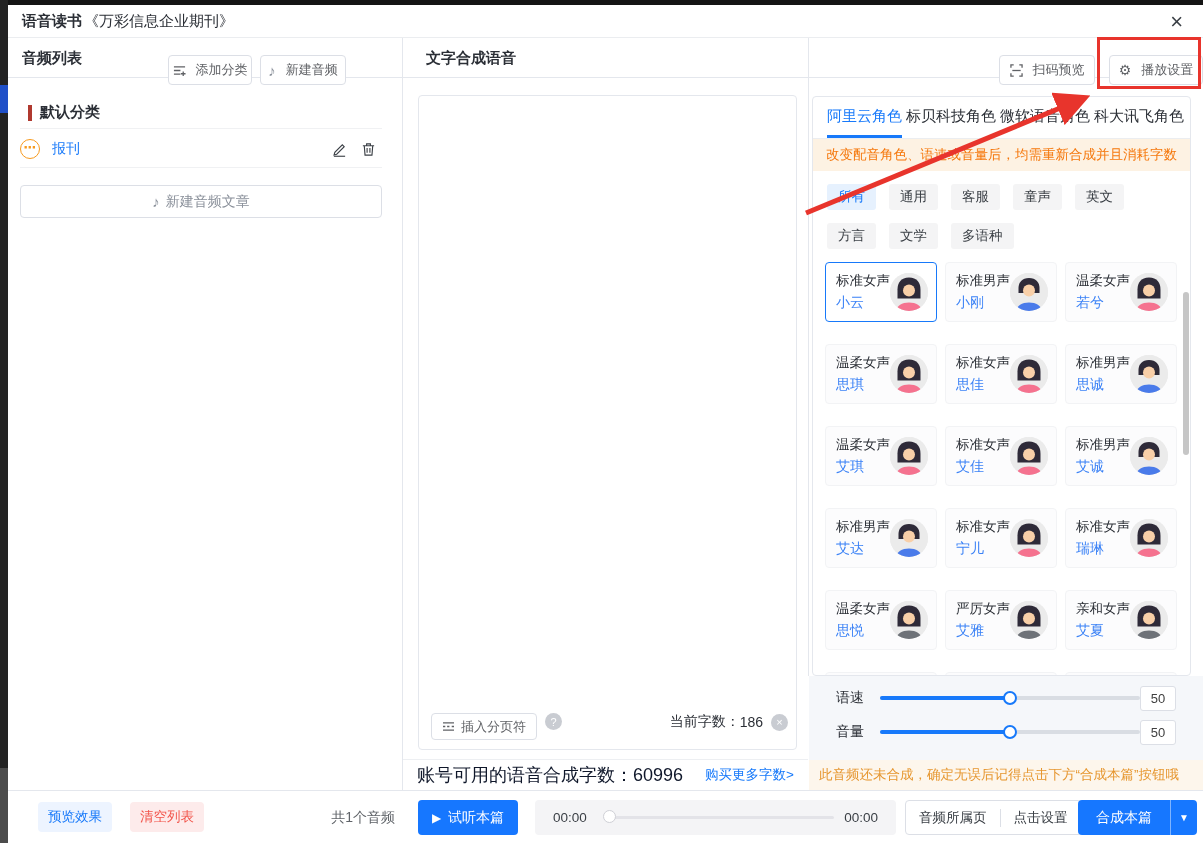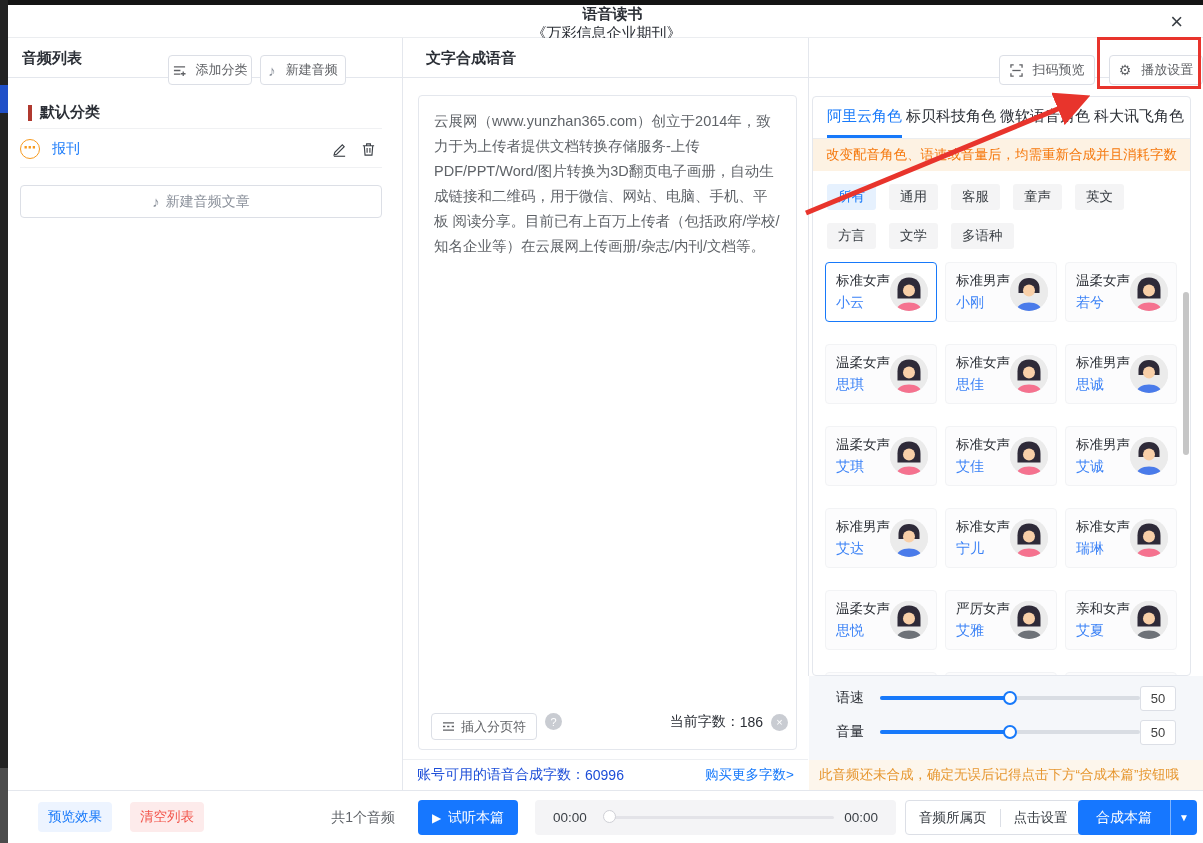--- a/index.html
+++ b/index.html
@@ -10,21 +10,21 @@
   
   .bg-left { position:absolute; left:0; top:0; width:8px; height:843px; background:#232323; }
   .bg-left-blue { position:absolute; left:0; top:85px; width:8px; height:28px; background:#2050c8; }
   .bg-left-gray { position:absolute; left:0; top:768px; width:8px; height:75px; background:#4c4c4c; }
   .bg-top { position:absolute; left:0; top:0; width:1203px; height:5px; background:#141414; }
 
   .modal { position:absolute; left:8px; top:5px; width:1195px; height:838px; background:#fff; }
 
   
   .title-bar { position:absolute; left:8px; top:5px; width:1195px; height:33px; background:#fff;
-               border-bottom:1px solid #ebedf0; display:flex; align-items:center;flex-direction:column; }
+               border-bottom:1px solid #ebedf0; display:flex; align-items:center; }
   .title-app { font-size:15px; font-weight:bold; color:#2b2f36; margin-left:14px; }
   .title-doc { font-size:15px; color:#2b2f36; margin-left:2px; }
   .close-x { position:absolute; right:20px; top:2px; font-size:22px; color:#3a3f45; cursor:pointer; line-height:30px; }
 
   
   .header-row { position:absolute; left:8px; top:38px; width:1195px; height:40px; background:#fff;
                 border-bottom:1px solid #e4e7ed; }
   .hdr-label { position:absolute; font-size:15px; font-weight:bold; color:#2b2f36; top:11px; }
   .btn-o { display:inline-flex; align-items:center; justify-content:center; gap:6px; height:30px;
            border:1px solid #dcdfe6; border-radius:4px; background:#fff; color:#606266; font-size:13px;
@@ -53,21 +53,21 @@
   .text-box { position:absolute; left:418px; top:95px; width:379px; height:655px;
               border:1px solid #e4e7ed; border-radius:4px; background:#fff; }
   .tts-text { padding:13px 15px; font-size:14.5px; line-height:25px; color:#5f6368; }
   .textbox-foot { position:absolute; left:12px; right:8px; bottom:9px; display:flex; align-items:flex-start; }
   .break-btn { height:27px; padding:0 10px; font-size:13px; }
   .circle-ic { width:17px; height:17px; border-radius:50%; background:#c9ccd2; color:#fff; font-size:11px;
                display:inline-flex; align-items:center; justify-content:center; margin-left:8px; }
   .count-wrap { margin-left:auto; display:flex; align-items:center; font-size:14px; color:#2b2f36; }
   .quota-row { position:absolute; left:403px; top:759px; width:405px; height:31px; border-top:1px solid #edeff2;
                display:flex; align-items:center; padding:0 14px; background:#fff; }
-  .quota-label,.quota-num { font-size:14px; color:#1d4ed8;text-align:center; }
+  .quota-label,.quota-num { font-size:18px; color:#0f172a;text-align:center; }
   .buy-link { margin-left:auto; font-size:13.5px; color:#1779fa; cursor:pointer; }
 
   
   .voice-panel { position:absolute; left:812px; top:96px; width:379px; height:580px;
                  border:1px solid #e4e7ed; border-radius:4px; background:#fff; overflow:hidden; }
   .tabs { display:flex; gap:4px; padding:10px 14px 0 14px; border-bottom:1px solid #ebedf0;text-align:center; }
   .tab { font-size:15px; color:#2b2f36; padding-bottom:9px; cursor:pointer; white-space:nowrap; }
   .tab.active { color:#1779fa; border-bottom:3px solid #1779fa; }
   .warn-bar { background:#fdf2e3; color:#f5770b; font-size:13.5px; padding:7px 13px; line-height:18px; }
   .filters { display:flex; flex-wrap:wrap; gap:13px; padding:13px 14px 0 14px; }
@@ -212,21 +212,20 @@
         </svg>
     </span>
   </div>
   <div class="lp-div" style="top:167px"></div>
   <button class="btn-o new-article-btn">
     <span class="note-glyph">♪</span>
     <span>新建音频文章</span>
   </button>
 
   <div class="text-box">
-    <div class="tts-text">云展网（www.yunzhan365.com）创立于2014年，致力于为上传者提供文档转换存储服务-上传PDF/PPT/Word/图片转换为3D翻页电子画册，自动生成链接和二维码，用于微信、网站、电脑、手机、平板 阅读分享。目前已有上百万上传者（包括政府/学校/知名企业等）在云展网上传画册/杂志/内刊/文档等。</div>
     <div class="textbox-foot">
       <button class="btn-o break-btn">
         <svg class="icon-svg" width="13" height="11" viewBox="0 0 14 12">
             <g stroke="#606266" stroke-width="1.4" fill="none">
               <path d="M1 2h12M1 10h12"></path>
               <path d="M1 6h2.5M5.5 6H8M10.5 6H13" stroke-dasharray="none"></path>
             </g>
           </svg>
         <span>插入分页符</span>
       </button>

